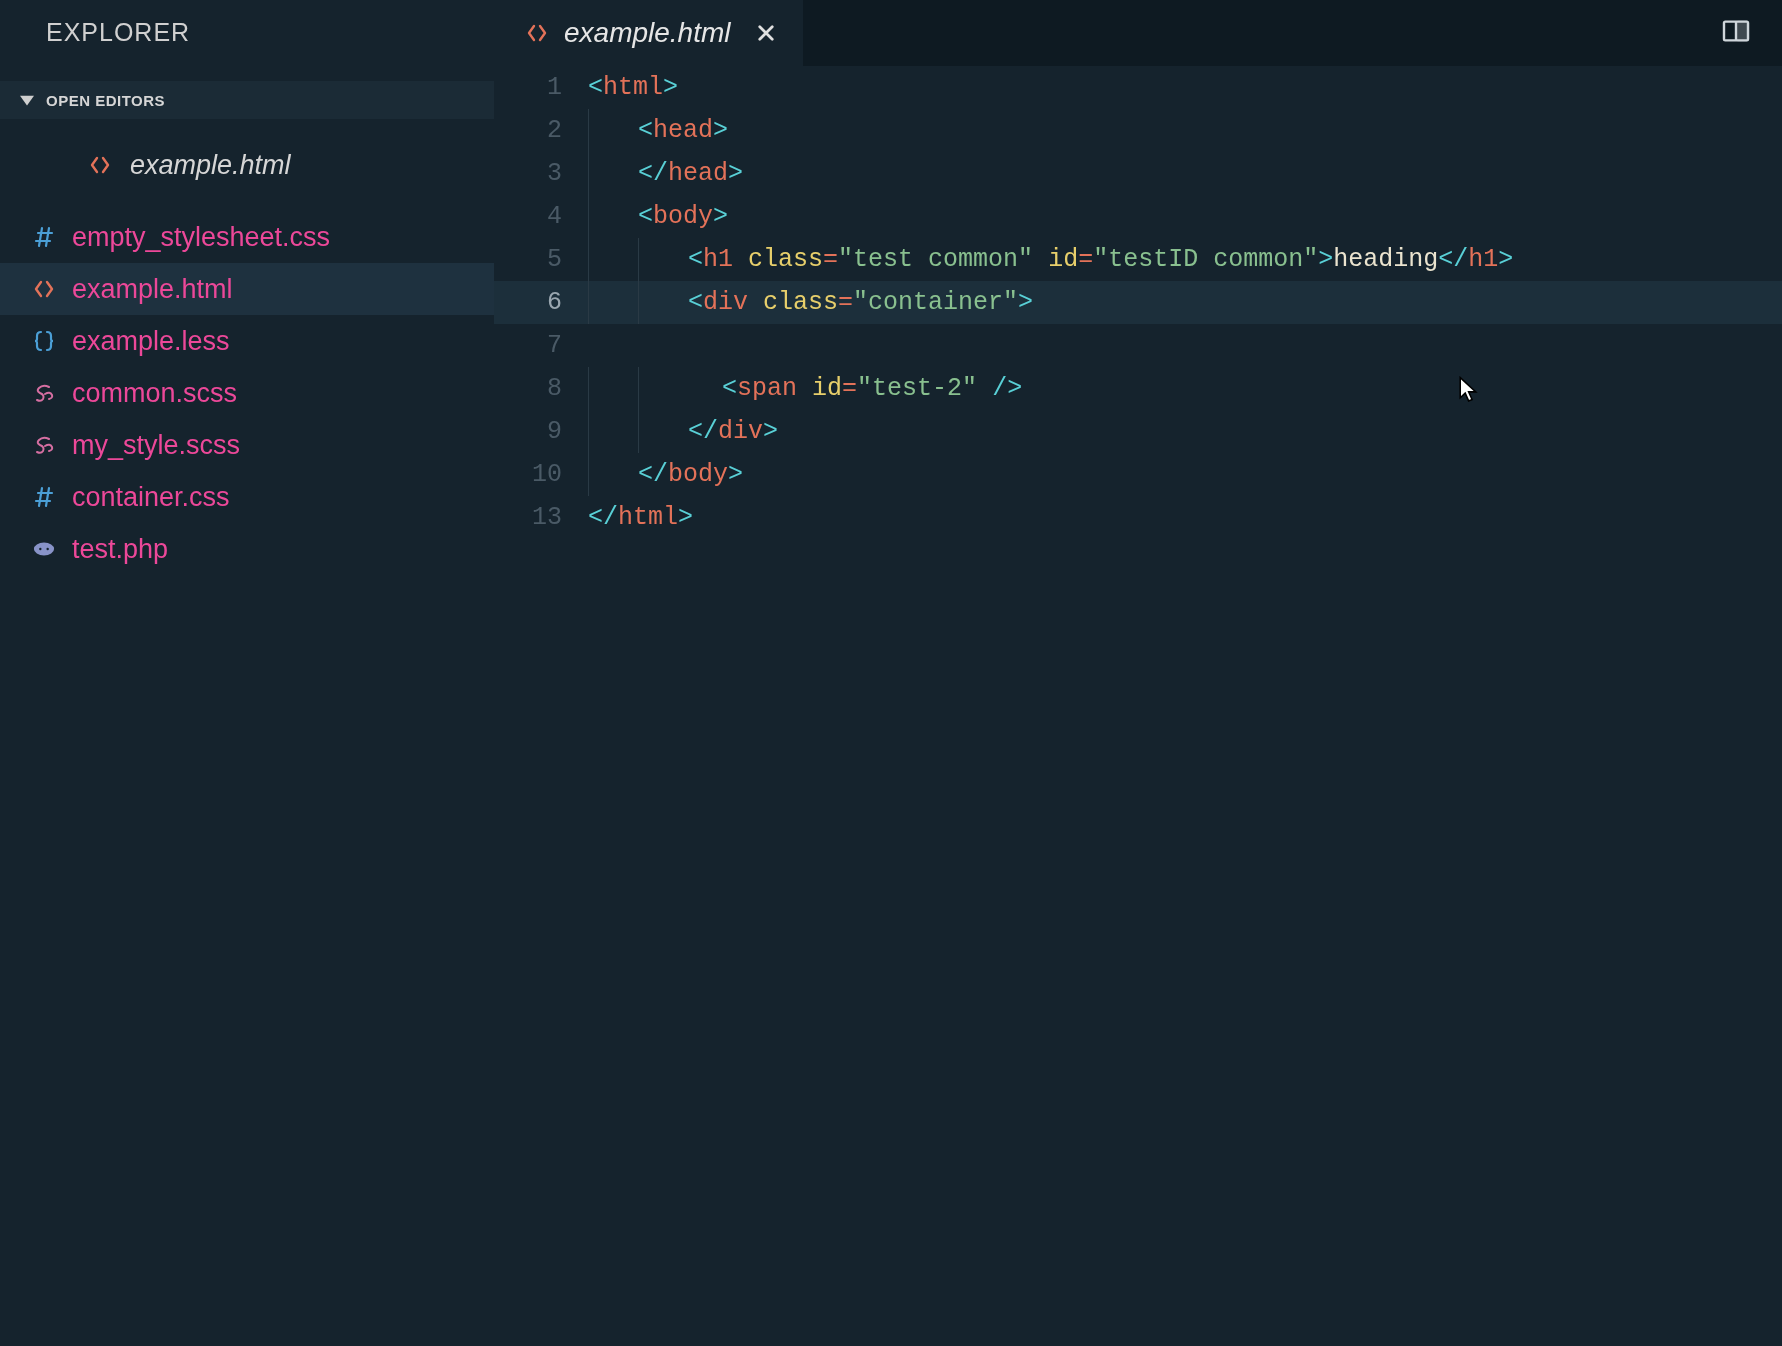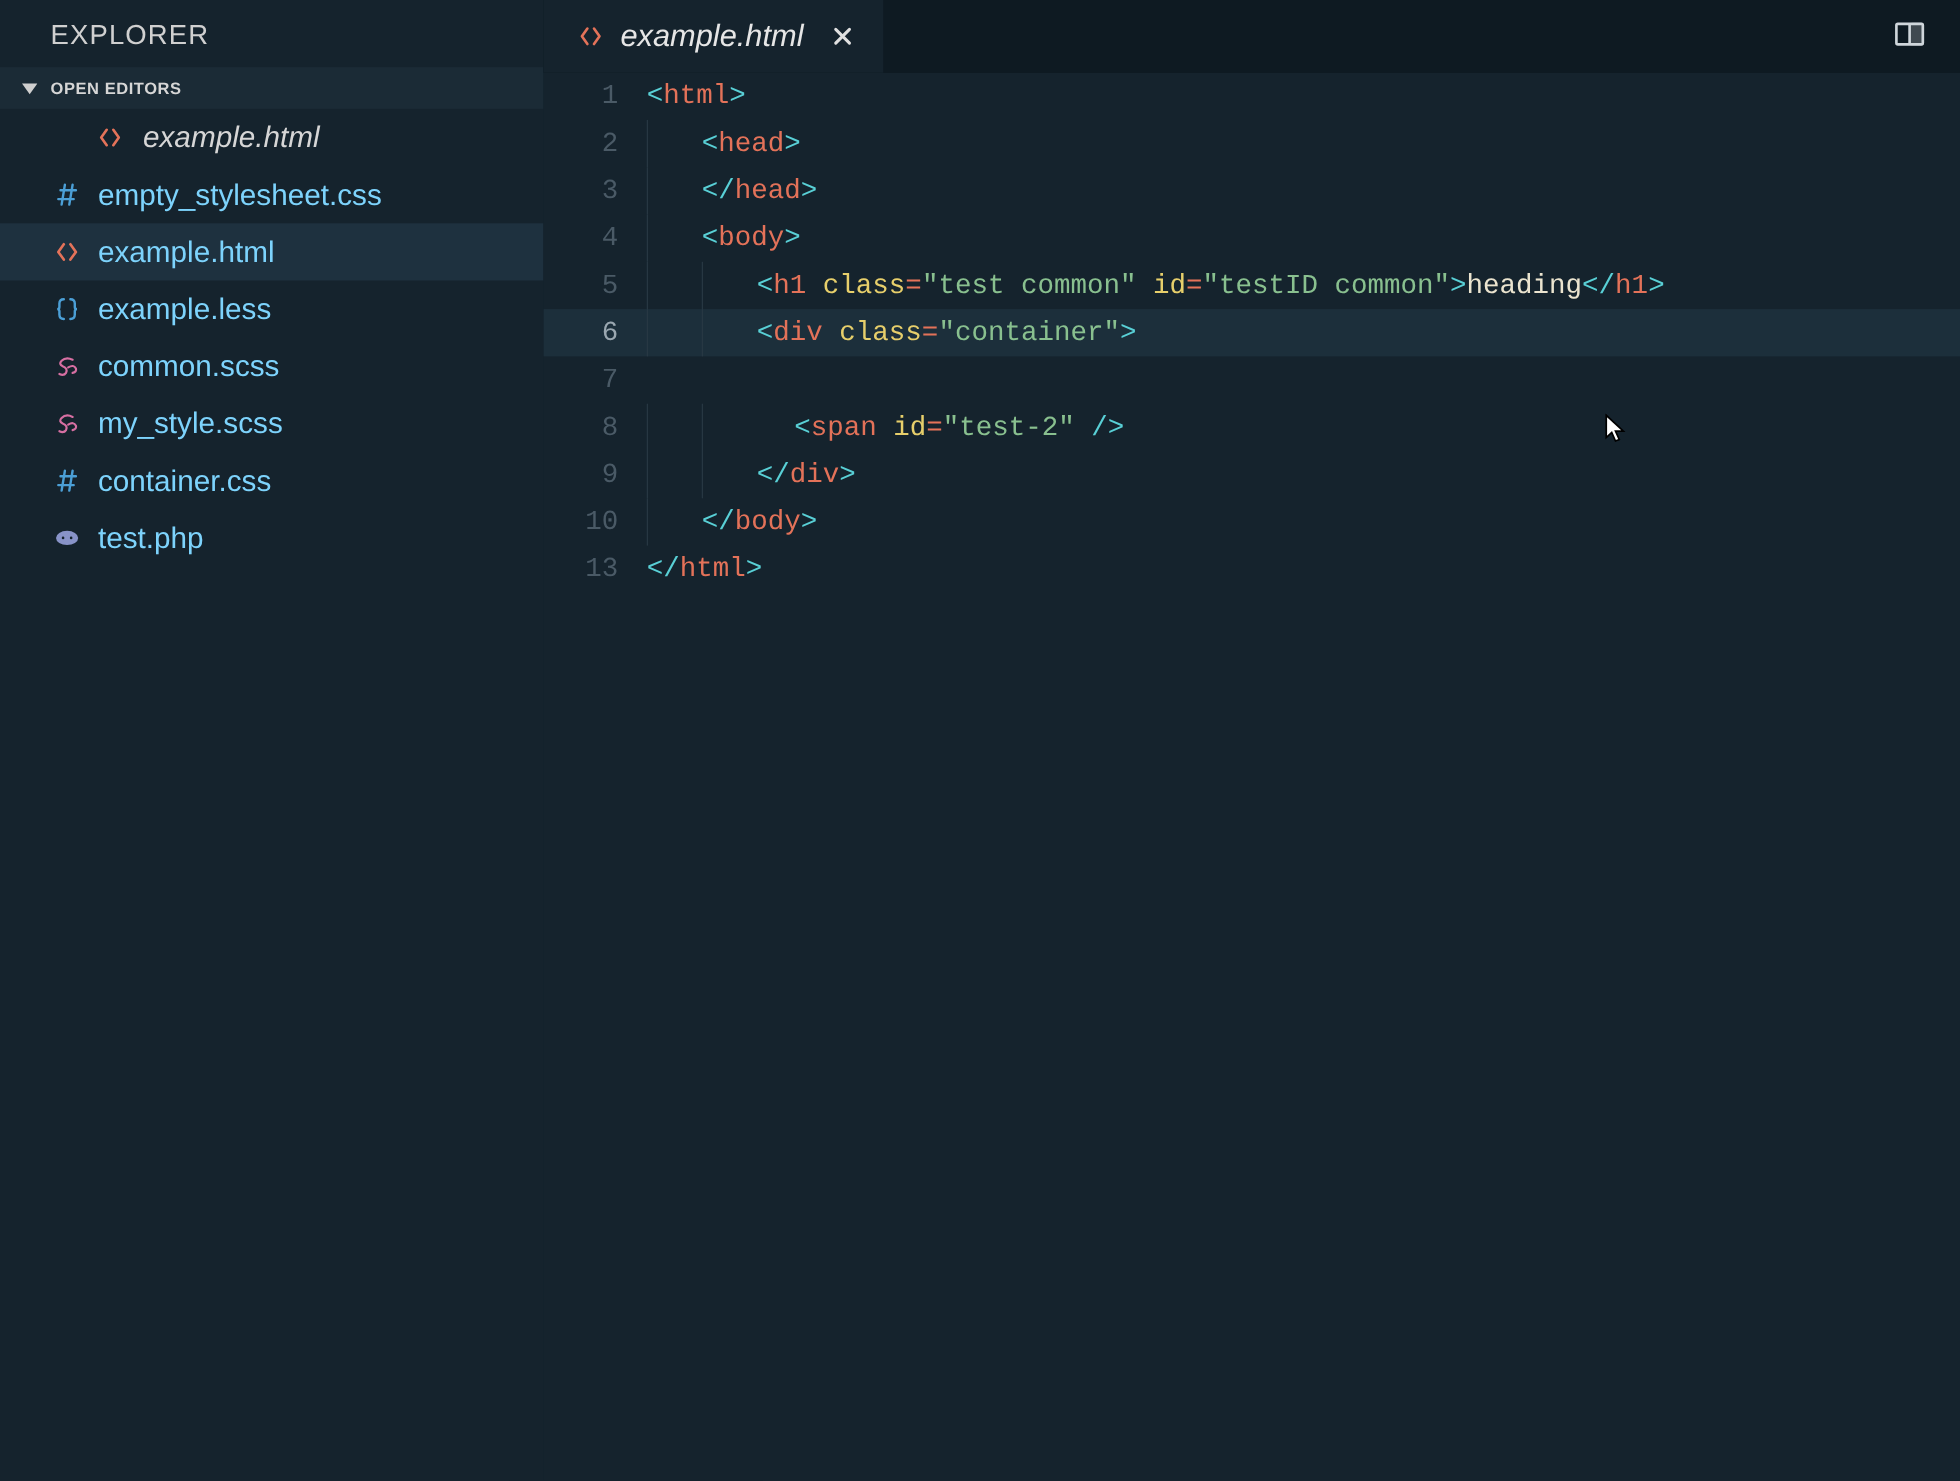--- a/index.html
+++ b/index.html
@@ -12,20 +12,21 @@
   }
 
   
   .sidebar {
     width: 494px;
     flex: 0 0 494px;
     background: #15232d;
     display: flex;
     flex-direction: column;
     font-size: 26px;
+    gap: 20px;
   }
   .explorer-header {
     padding: 18px 24px 14px 46px;
     color: #d0d0d0;
     letter-spacing: 1px;
     font-size: 25px;
   }
 
   .section-header {
     display: flex;
@@ -42,24 +43,24 @@
     width: 18px; height: 18px;
     display: inline-flex; align-items: center; justify-content: center;
     margin-right: 10px;
   }
   .section-header .chev svg { fill: #cfcfcf; }
 
   .file-row {
     display: flex;
     align-items: center;
     height: 52px;
-    padding-left: 47px;
+    padding-left: 30px;
     gap: 14px;
     cursor: pointer;
-    color: #7dd3fc;
+    color: #ec4899;
     font-size: 27px;
   }
   .open-editor-row { padding-left: 86px; font-style: italic; color: #d6d6d6; }
   .open-editor-row .file-icon { margin-right: 2px; }
   .file-row.selected { background: #1e313f; }
   .file-icon { width: 28px; display:inline-flex; justify-content:center; }
   .file-label { white-space: nowrap; }
 
   
   .editor-area {

